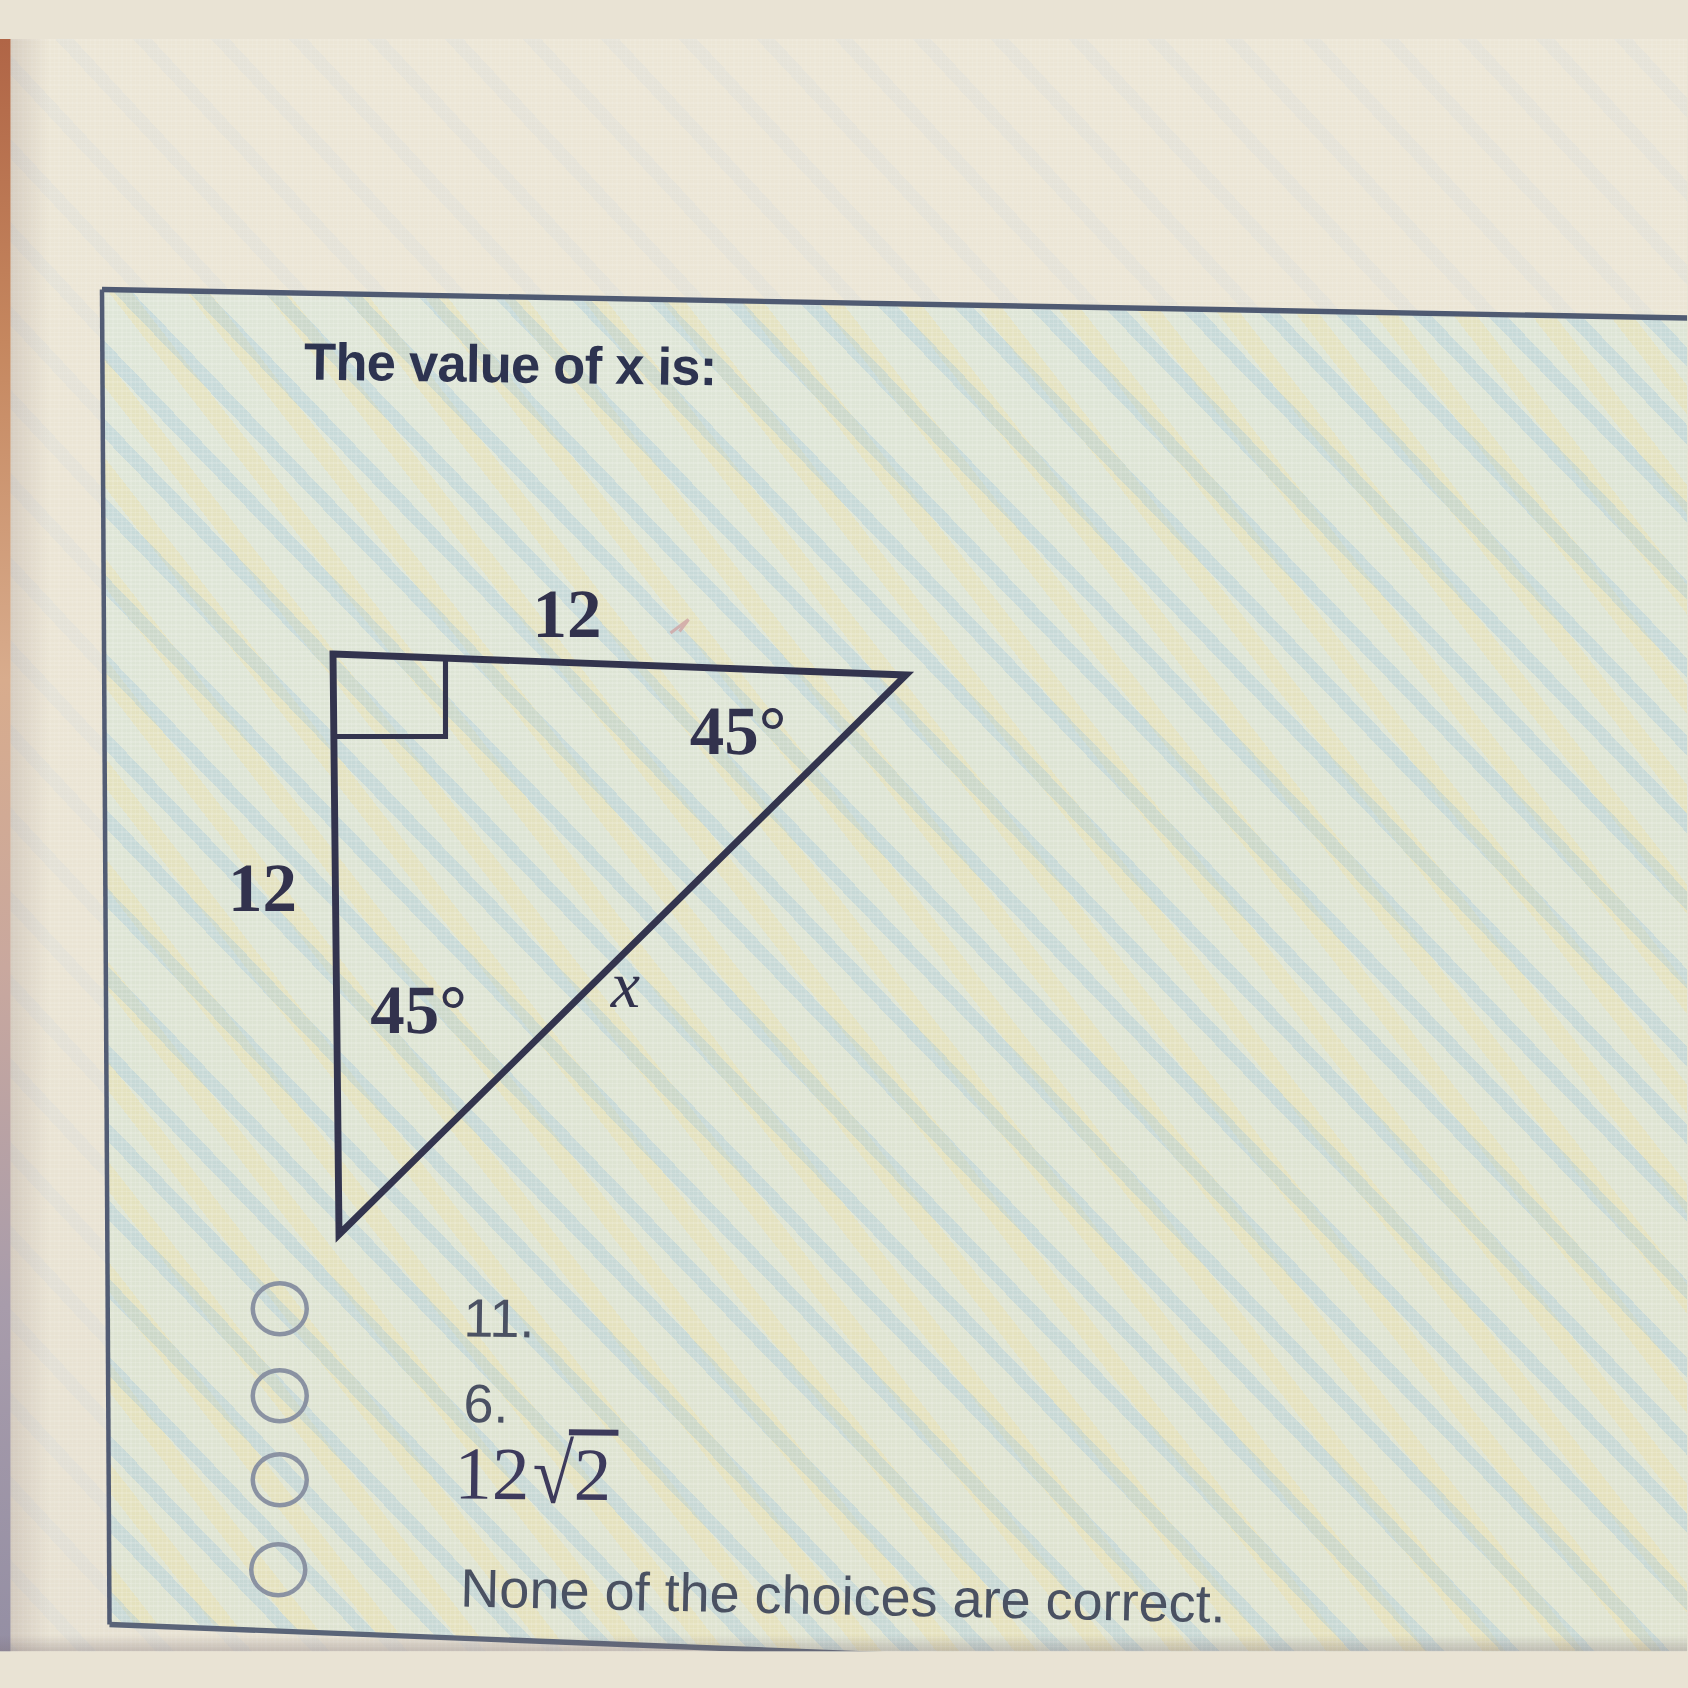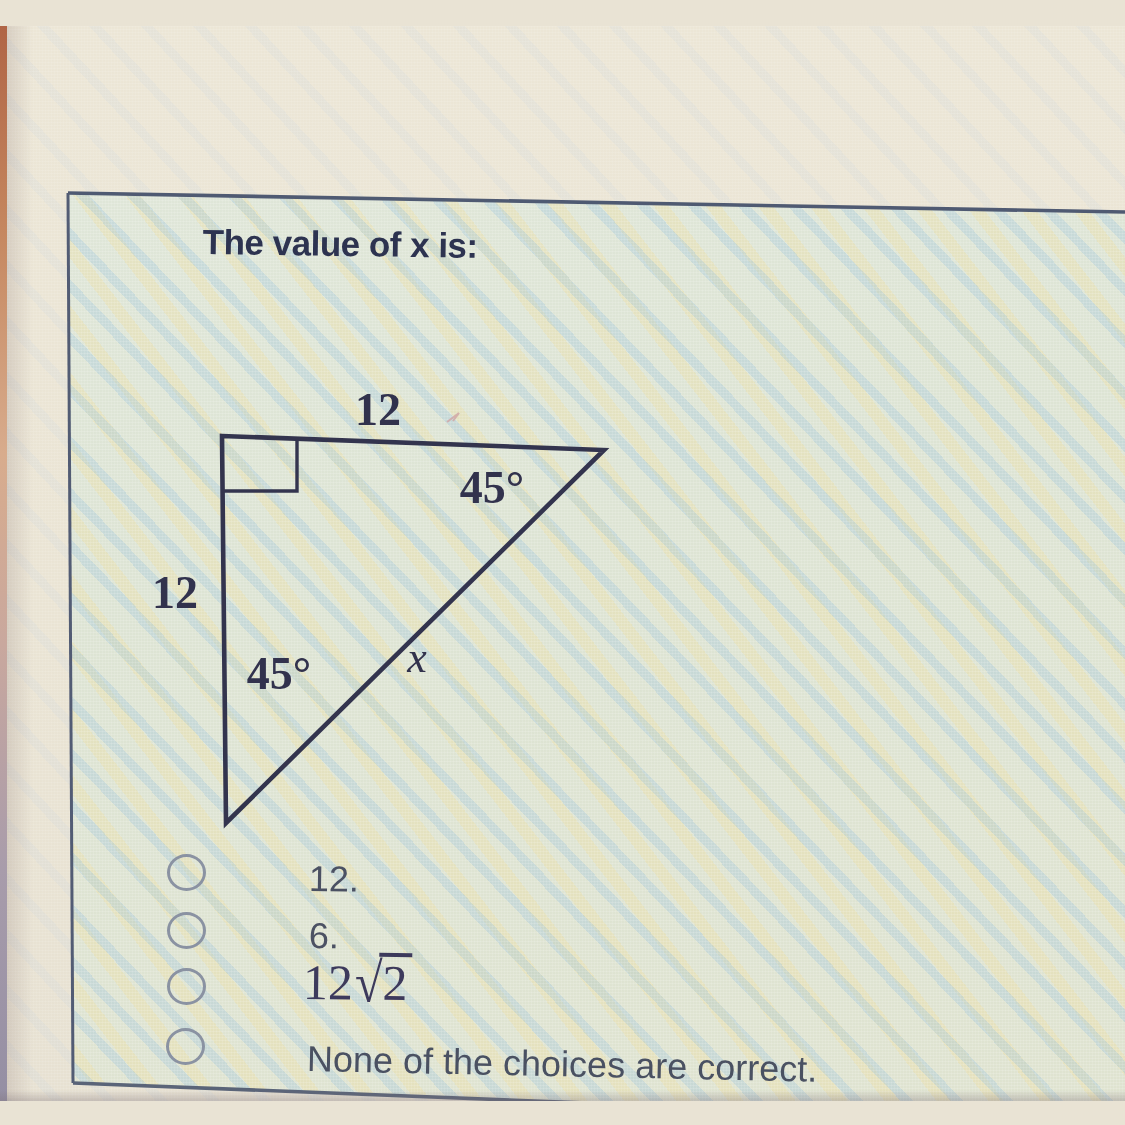--- a/index.html
+++ b/index.html
@@ -87,21 +87,21 @@
   <div class="txt fig-label" style="left:175px;top:566px;">12</div>
   <div class="txt fig-label" style="left:492px;top:461px;">45°</div>
   <div class="txt fig-label" style="left:279px;top:647px;">45°</div>
   <div class="txt fig-x" style="left:417px;top:631px;">x</div>
 
   <div class="radio" style="left:167px;top:828px;"></div>
   <div class="radio" style="left:167px;top:886px;"></div>
   <div class="radio" style="left:167px;top:942px;"></div>
   <div class="radio" style="left:166px;top:1002px;"></div>
 
-  <div class="txt opt" style="left:309px;top:832px;transform:rotate(.8deg);">12.</div>
+  <div class="txt opt" style="left:309px;top:832px;transform:rotate(.8deg);">11.</div>
   <div class="txt opt" style="left:309px;top:889px;transform:rotate(.8deg);">6.</div>
   <div class="txt math" style="left:303px;top:926px;">
     <span>12</span><span class="radsign">√</span><span class="radicand">2</span>
   </div>
   <div class="txt opt-sm" style="left:307px;top:1012px;">None of the choices are correct.</div>
 
   <div class="edge-left"></div>
   <div class="edge-left-shadow"></div>
   <div class="edge-bottom"></div>
 </div>

